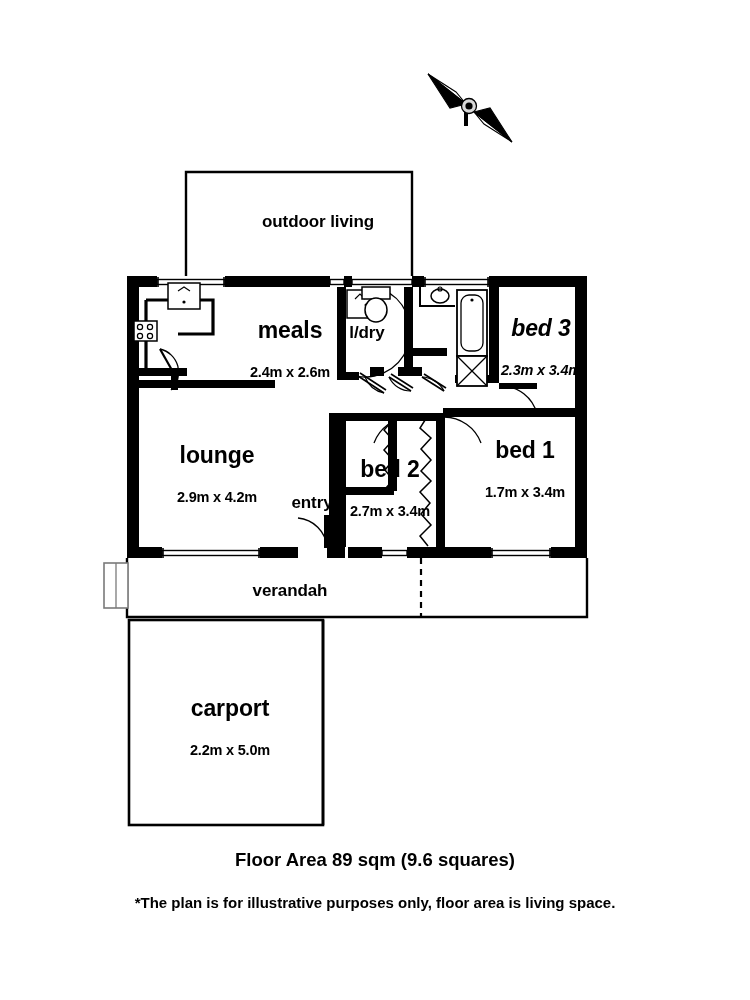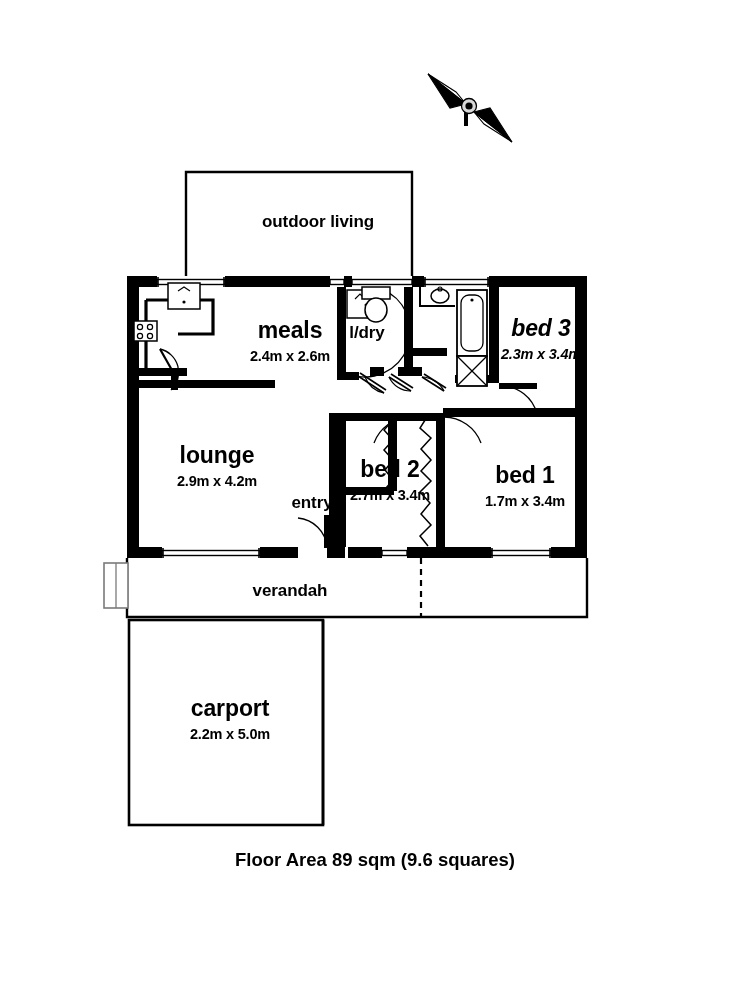--- a/index.html
+++ b/index.html
@@ -7,21 +7,21 @@
     width:750px;height:1000px;
     font-family:"Liberation Sans", sans-serif;
     color:#000;
     position:relative;
     overflow:hidden;
   }
   #plan{position:absolute;left:0;top:0;width:750px;height:1000px;}
   .lbl{position:absolute;text-align:center;font-weight:bold;color:#000;
        white-space:nowrap;transform:translateX(-50%);line-height:1.12;}
   .lbl .nm{display:block;font-size:23px;letter-spacing:-0.1px;}
-  .lbl .dim{display:block;font-size:14.5px;letter-spacing:-0.2px;margin-top:4px;}
+  .lbl .dim{display:block;font-size:14.5px;letter-spacing:-0.2px;margin-top:20px;}
   .lbl.solo .nm{font-size:17px;}
   #area-title{position:absolute;left:375px;top:849px;transform:translateX(-50%);
      font-size:18.5px;font-weight:bold;white-space:nowrap;}
   #disclaimer{position:absolute;left:375px;top:892px;transform:translateX(-50%);
      font-size:15px;font-weight:bold;text-align:center;line-height:1.45;white-space:nowrap;}
 </style>
 </head>
 <body>
 
 <svg id="plan" viewBox="0 0 750 1000">
@@ -251,33 +251,34 @@
 <div class="lbl" style="left:217px;top:443px;">
   <span class="nm">lounge</span>
   <span class="dim">2.9m x 4.2m</span>
 </div>
 
 <div class="lbl" style="left:390px;top:457px;">
   <span class="nm">bed 2</span>
   <span class="dim">2.7m x 3.4m</span>
 </div>
 
-<div class="lbl" style="left:525px;top:463px;">
+<div class="lbl" style="left:525px;top:438px;">
   <span class="nm">bed 1</span>
   <span class="dim">1.7m x 3.4m</span>
 </div>
 
 <div class="lbl solo" style="left:312px;top:493px;">
   <span class="nm">entry</span>
 </div>
 
 <div class="lbl solo" style="left:290px;top:581px;">
   <span class="nm">verandah</span>
 </div>
 
 <div class="lbl" style="left:230px;top:696px;">
   <span class="nm">carport</span>
   <span class="dim">2.2m x 5.0m</span>
 </div>
 
 <div id="area-title">Floor Area 89 sqm (9.6 squares)</div>
 <div id="disclaimer">
+  <div>*The plan is for illustrative purposes only, floor area is living space.</div>
 </div>
 
 </body></html>

